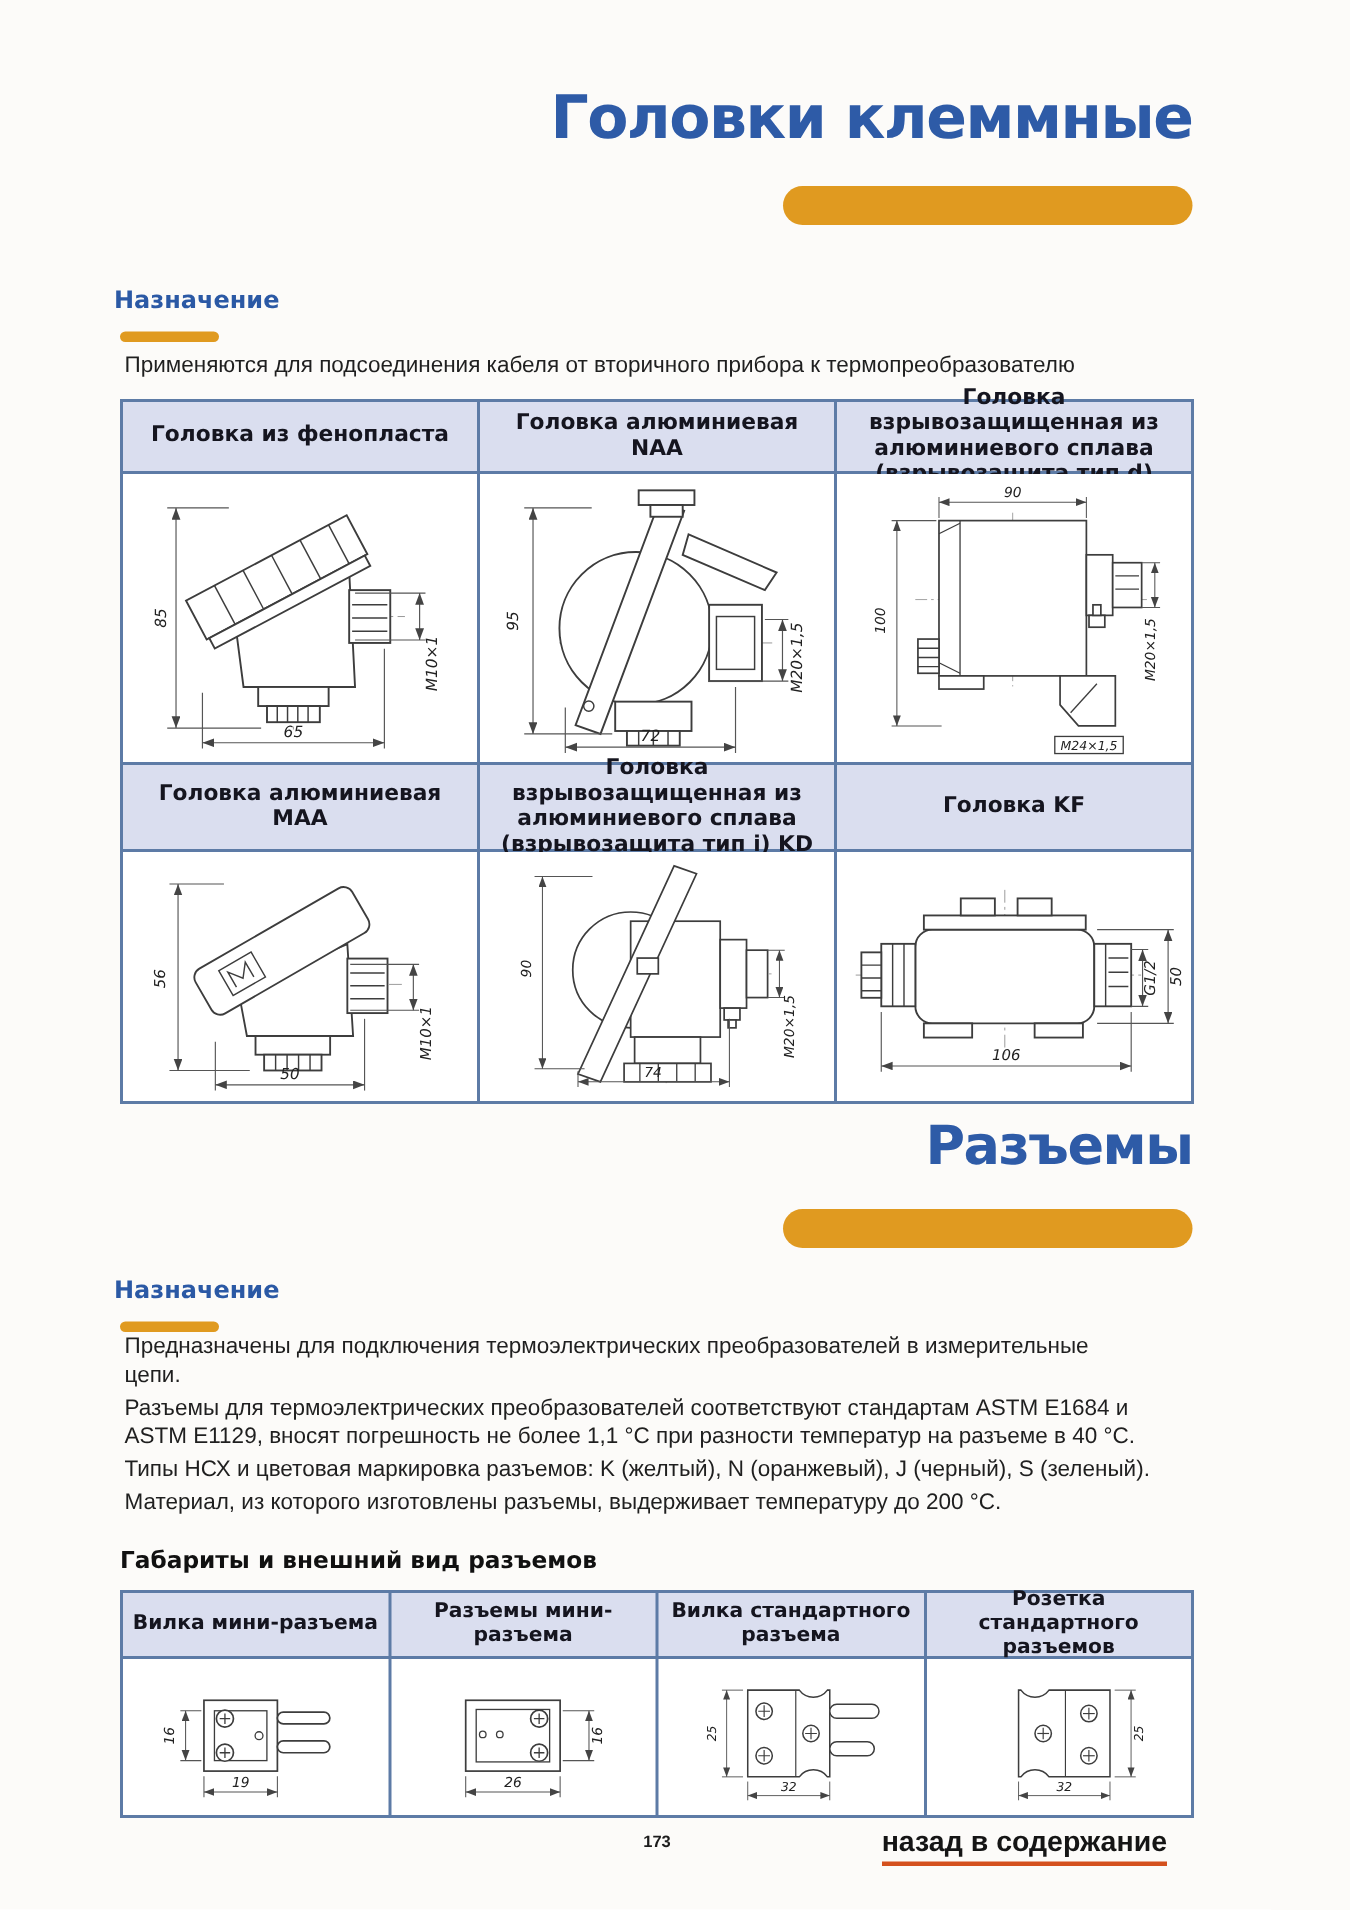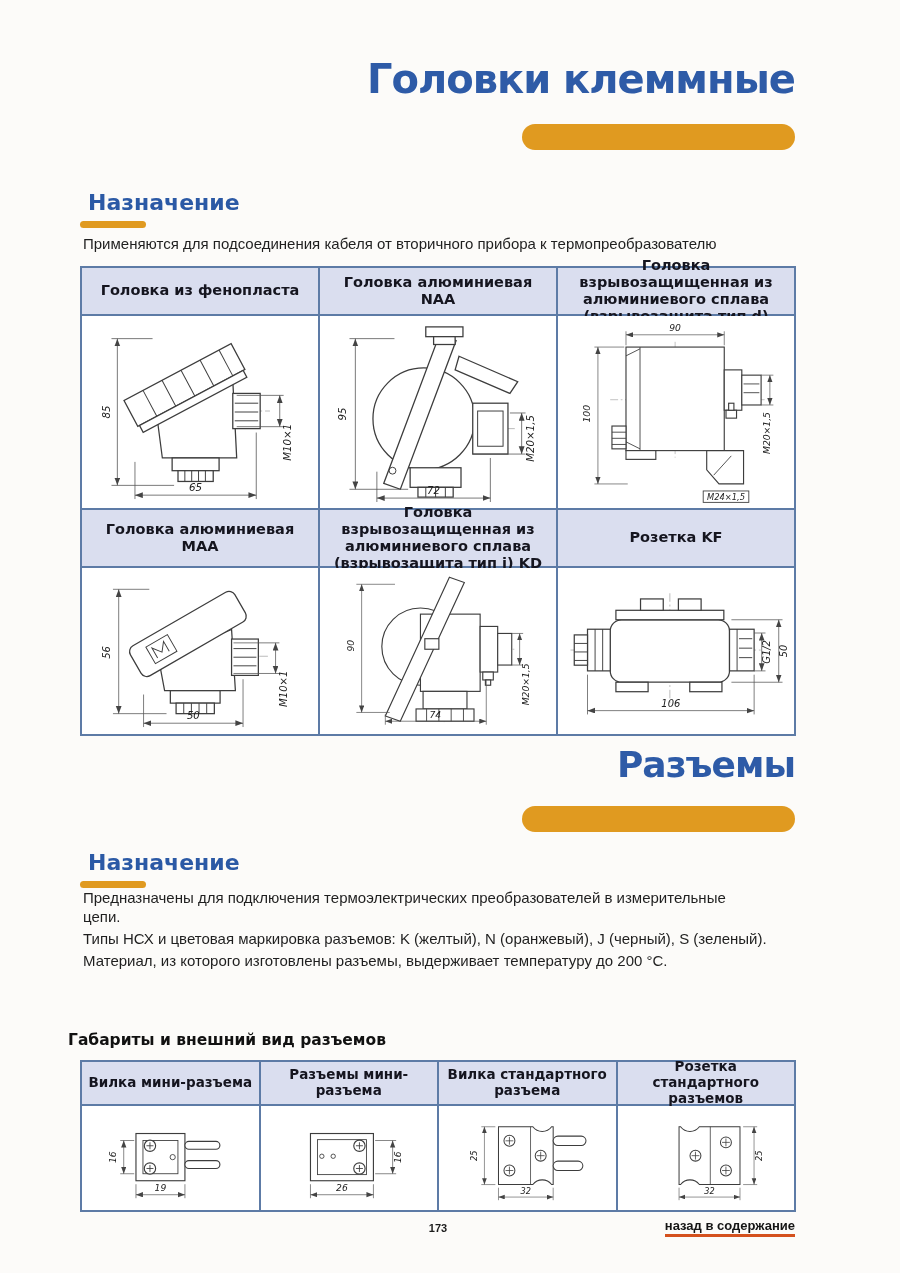--- a/index.html
+++ b/index.html
@@ -5,43 +5,43 @@
   html,body{margin:0;padding:0;background:#fff;}
   .page{position:relative;width:900px;height:1273px;background:#fcfbf9;overflow:hidden;
         font-family:"Liberation Sans",sans-serif;color:#222;}
   .big-title{position:absolute;right:105px;font-family:"DejaVu Sans",sans-serif;font-weight:700;
              color:#2e5ba7;letter-spacing:-1px;white-space:nowrap;}
   #title1{top:56px;font-size:40px;}
   #title2{top:744px;font-size:36px;}
   .accent-bar{position:absolute;right:105px;height:26px;border-radius:13px;background:#e09a20;}
   #bar1{top:124px;width:273px;}
   #bar2{top:806px;width:273px;}
-  .sec-head{position:absolute;left:88px;font-family:"DejaVu Sans",sans-serif;font-weight:700;
-            font-size:22px;color:#2b59a5;}
+  .sec-head{position:absolute;left:76px;font-family:"DejaVu Sans",sans-serif;font-weight:700;
+            font-size:16px;color:#2b59a5;}
   #naz1{top:190px;} #naz2{top:850px;}
   .sec-underline{position:absolute;left:80px;width:66px;height:7px;border-radius:4px;background:#e09a20;}
   #u1{top:221px;} #u2{top:881px;}
   .body-text{font-size:15px;line-height:19px;color:#1f1f1f;}
   #intro{position:absolute;left:83px;top:234px;width:706px;}
   #paras{position:absolute;left:83px;top:888px;width:712px;}
   #paras p{margin:0 0 3px 0;white-space:pre-line;}
-  #gabarity{position:absolute;left:68px;top:1031px;font-weight:700;font-size:15.5px;color:#111;
+  #gabarity{position:absolute;left:80px;top:1031px;font-weight:700;font-size:15.5px;color:#111;
             font-family:"DejaVu Sans",sans-serif;}
   .dtable{position:absolute;left:80px;width:716px;display:grid;gap:2px;
           border:2px solid #5d7ba6;background:#5d7ba6;box-sizing:border-box;}
   #table1{top:266px;grid-template-columns:repeat(3,1fr);grid-template-rows:46px 192px 56px 166px;}
   #table2{top:1060px;grid-template-columns:repeat(4,1fr);grid-template-rows:42px 104px;}
   .th{background:#dadeef;display:flex;align-items:center;justify-content:center;text-align:center;
       font-family:"DejaVu Sans",sans-serif;font-weight:700;font-size:14.5px;line-height:1.18;
       color:#15151f;padding:2px 5px;box-sizing:border-box;}
   #table2 .th{font-size:13.5px;}
   .td{background:#fff;display:flex;align-items:center;justify-content:center;overflow:hidden;}
   #pagenum{position:absolute;left:80px;top:1222px;width:716px;text-align:center;
            font-weight:700;font-size:11px;color:#1c1c1c;}
-  #backlink{position:absolute;right:105px;top:1218px;font-size:13px;font-weight:600;color:#151515;
+  #backlink{position:absolute;right:122px;top:1218px;font-size:19px;font-weight:600;color:#151515;
             border-bottom:3px solid #d4511e;padding-bottom:1px;cursor:pointer;text-decoration:none;}
   
   svg .ol{stroke:#3d3d3d;stroke-width:1.3;fill:#fff;}
   svg .ol2{stroke:#3d3d3d;stroke-width:1;fill:none;}
   svg .dl{stroke:#555;stroke-width:.8;fill:none;}
   svg .cl{stroke:#8a8a8a;stroke-width:.6;fill:none;stroke-dasharray:9 3 2 3;}
   svg .dim{font-family:"DejaVu Sans",sans-serif;font-style:italic;font-size:10.5px;fill:#222;text-anchor:middle;}
   svg .dimS{font-family:"DejaVu Sans",sans-serif;font-style:italic;font-size:9.5px;fill:#222;text-anchor:middle;}
 </style>
 </head>
@@ -170,21 +170,21 @@
         <line class="dl" x1="212" y1="98" x2="226" y2="98"></line>
         <line class="dl" x1="222" y1="64" x2="222" y2="98" marker-start="url(#arr)" marker-end="url(#arr)"></line>
         <text class="dim" transform="rotate(-90 222 130)" x="222" y="130">M20×1,5</text>
         <rect class="ol2" x="146" y="196" width="52" height="13"></rect>
         <text class="dimS" x="172" y="206">M24×1,5</text>
       </svg>
     </div>
 
     <div class="th">Головка алюминиевая MAA</div>
     <div class="th">Головка взрывозащищенная из алюминиевого сплава (взрывозащита тип i) KD</div>
-    <div class="th">Розетка KF</div>
+    <div class="th">Головка KF</div>
 
     <div class="td">
       <svg width="220" height="158" viewBox="0 0 230 165">
         <line class="cl" x1="109" y1="48" x2="109" y2="152"></line>
         <line class="cl" x1="58" y1="88" x2="188" y2="88"></line>
         <path class="ol" d="M72,92 L148,60 L152,124 L78,124 Z"></path>
         <g transform="rotate(-30 102 66)">
           <rect class="ol" x="40" y="47" width="126" height="36" rx="7"></rect>
           <rect class="ol2" x="58" y="55" width="26" height="20"></rect>
           <path class="ol2" d="M63,71 L63,59 L70,68 L77,59 L77,71"></path>
@@ -287,20 +287,22 @@
 
   <div class="big-title" id="title2">Разъемы</div>
   <div class="accent-bar" id="bar2"></div>
 
   <div class="sec-head" id="naz2">Назначение</div>
   <div class="sec-underline" id="u2"></div>
 
   <div class="body-text" id="paras">
     <p>Предназначены для подключения термоэлектрических преобразователей в измерительные
 цепи.</p>
+    <p>Разъемы для термоэлектрических преобразователей соответствуют стандартам ASTM E1684 и
+ASTM E1129, вносят погрешность не более 1,1 °C при разности температур на разъеме в 40 °C.</p>
     <p>Типы НСХ и цветовая маркировка разъемов: K (желтый), N (оранжевый), J (черный), S (зеленый).</p>
     <p>Материал, из которого изготовлены разъемы, выдерживает температуру до 200 °C.</p>
   </div>
 
   <div id="gabarity">Габариты и внешний вид разъемов</div>
 
   <div class="dtable" id="table2">
     <div class="th">Вилка мини-разъема</div>
     <div class="th">Разъемы мини-разъема</div>
     <div class="th">Вилка стандартного разъема</div>

